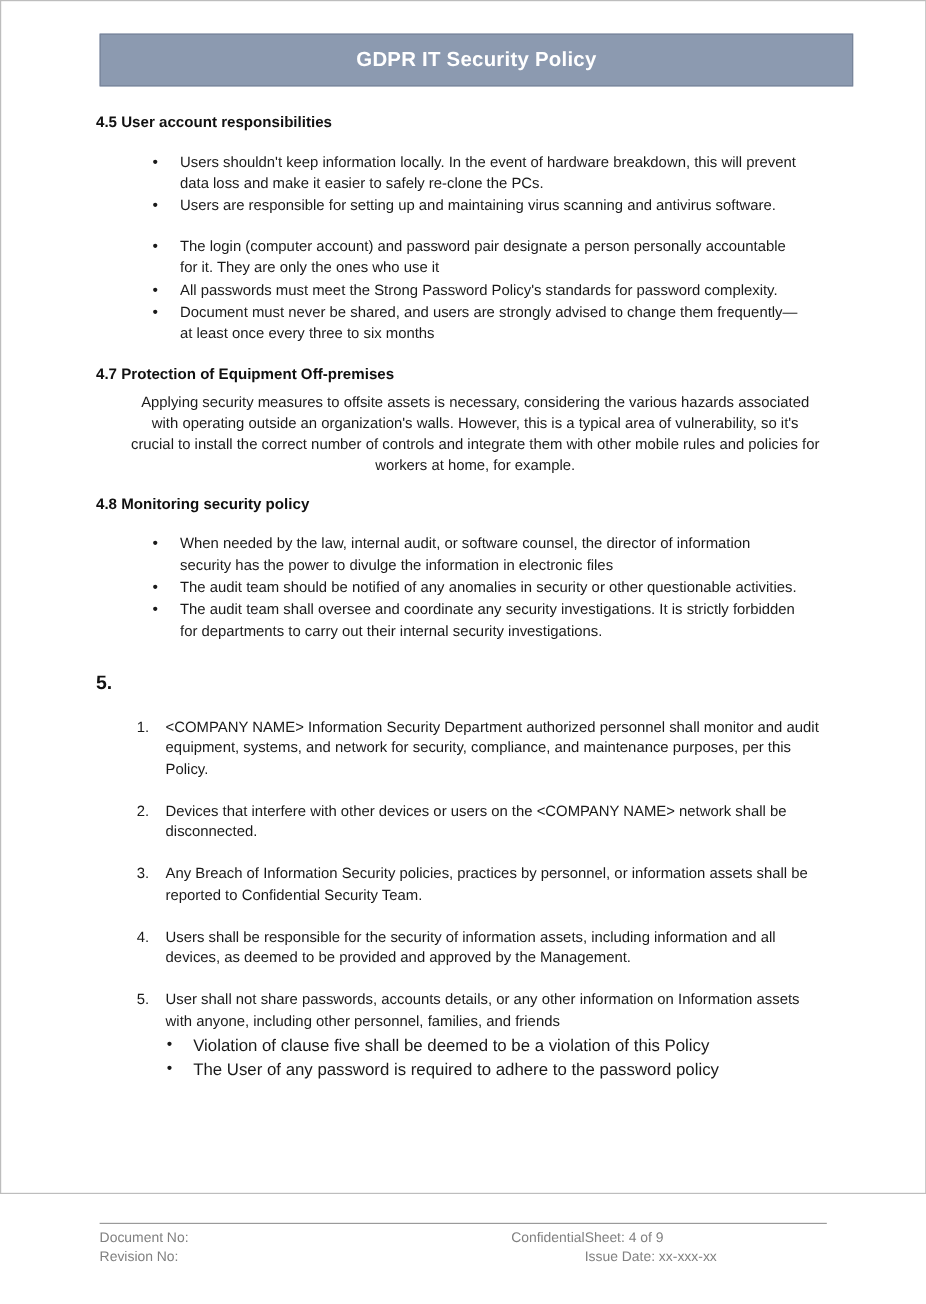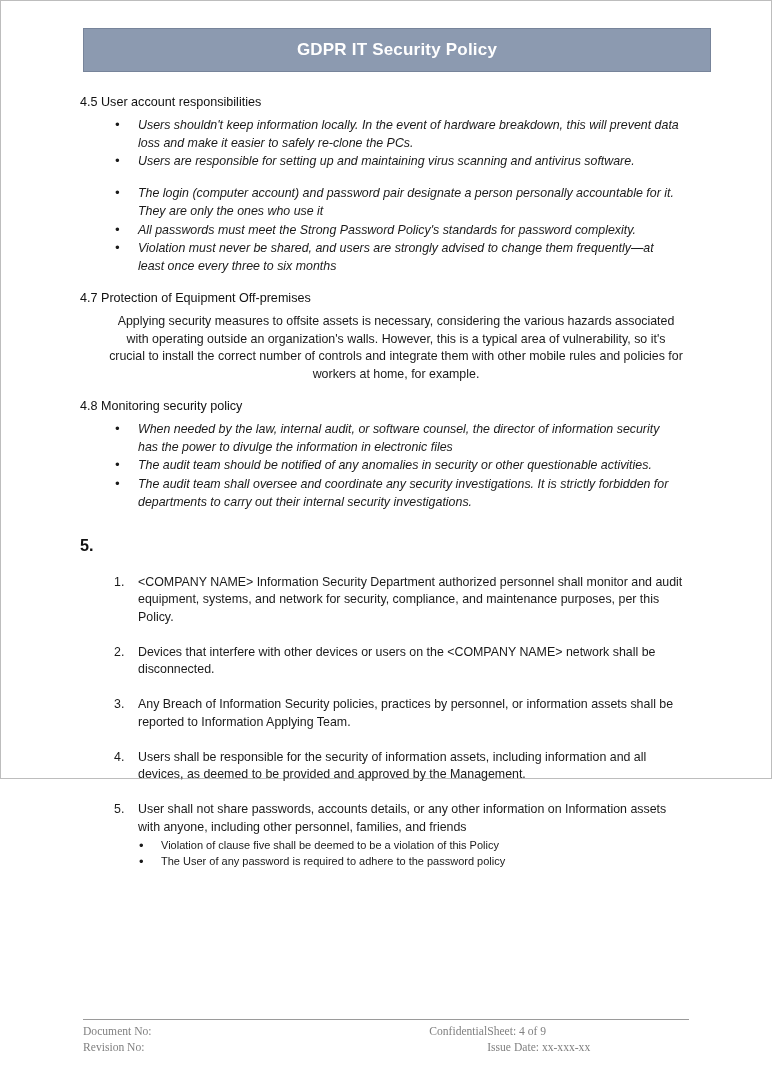--- a/index.html
+++ b/index.html
@@ -11,21 +11,21 @@
     width: 772px;
     height: 1087px;
     font-family: "Liberation Sans", sans-serif;
     color: #1a1a1a;
     overflow: hidden;
   }
   .page {
     position: relative;
     box-sizing: border-box;
     width: 772px;
-    height: 779px;
+    height: 995px;
     background: #ffffff;
     border: 1px solid #bdbdbd;
     padding: 0;
   }
   .page-inner {
     position: absolute;
     left: 82px;
     top: 0;
     width: 628px;
   }
@@ -50,32 +50,31 @@
 
   
   .body-area {
     margin-top: 22px;
     width: 604px;
     position: relative;
     left: -3px;
   }
   h2.sec-heading {
     font-size: 12.6px;
-    font-weight: normal;
+    font-weight: bold;
     margin: 0 0 6px 0;
     line-height: 1.35;
     color: #111111;
   }
   .sec-block { margin-bottom: 14px; }
 
   ul.bullets {
     list-style: none;
-    margin: 4px;
-    padding: 0;
-    font-style: italic;
+    margin: 16px;
+    padding: 0;
   }
   ul.bullets > li {
     position: relative;
     padding-left: 54px;
     font-size: 12.4px;
     line-height: 1.43;
     margin: 0 0 1px 0;
     color: #1a1a1a;
   }
   ul.bullets > li::before {
@@ -127,21 +126,21 @@
     font-size: 12.4px;
   }
   ul.subbullets {
     list-style: none;
     margin: 0;
     padding: 0;
   }
   ul.subbullets > li {
     position: relative;
     padding-left: 23px;
-    font-size: 11px;
+    font-size: 14px;
     line-height: 1.47;
     color: #1a1a1a;
   }
   ul.subbullets > li::before {
     content: "\2022";
     position: absolute;
     left: 1px;
     top: -1px;
     font-size: 13px;
   }
@@ -150,21 +149,20 @@
   .footer {
     position: absolute;
     left: 82px;
     top: 1018px;
     width: 606px;
     border-top: 1px solid #9a9a9a;
     padding-top: 4px;
     color: #808080;
     font-size: 11.6px;
     line-height: 1.42;
-    font-family: Liberation Serif, serif;
   }
   .footer-row {
     display: flex;
     width: 100%;
   }
   .footer-left { width: 33.3%; text-align: left; }
   .footer-center { width: 33.4%; text-align: right; }
   .footer-right { width: 33.3%; }
 </style>
 </head>
@@ -185,21 +183,21 @@
         <ul class="bullets">
           <li>Users shouldn't keep information locally. In the event of hardware breakdown, this will prevent data loss and make it easier to safely re-clone the PCs.</li>
           <li>Users are responsible for setting up and maintaining virus scanning and antivirus software.</li>
         </ul>
       </div>
 
       <div class="sec-block">
         <ul class="bullets">
           <li>The login (computer account) and password pair designate a person personally accountable for it. They are only the ones who use it</li>
           <li>All passwords must meet the Strong Password Policy's standards for password complexity.</li>
-          <li>Violation must never be shared, and users are strongly advised to change them frequently—at least once every three to six months</li>
+          <li>Document must never be shared, and users are strongly advised to change them frequently—at least once every three to six months</li>
         </ul>
       </div>
 
       <div class="sec-block">
         <h2 class="sec-heading">4.7 Protection of Equipment Off-premises</h2>
         <p class="para">Applying security measures to offsite assets is necessary, considering the various hazards associated with operating outside an organization's walls. However, this is a typical area of vulnerability, so it's crucial to install the correct number of controls and integrate them with other mobile rules and policies for workers at home, for example.</p>
       </div>
 
       <div class="sec-block">
         <h2 class="sec-heading">4.8 Monitoring security policy</h2>
@@ -218,21 +216,21 @@
         <li>
           <span class="ol-num">1.</span>
           <span>&lt;COMPANY NAME&gt; Information Security Department authorized personnel shall monitor and audit equipment, systems, and network for security, compliance, and maintenance purposes, per this Policy.</span>
         </li>
         <li>
           <span class="ol-num">2.</span>
           <span>Devices that interfere with other devices or users on the &lt;COMPANY NAME&gt; network shall be disconnected.</span>
         </li>
         <li>
           <span class="ol-num">3.</span>
-          <span>Any Breach of Information Security policies, practices by personnel, or information assets shall be reported to Information Applying Team.</span>
+          <span>Any Breach of Information Security policies, practices by personnel, or information assets shall be reported to Confidential Security Team.</span>
         </li>
         <li>
           <span class="ol-num">4.</span>
           <span>Users shall be responsible for the security of information assets, including information and all devices, as deemed to be provided and approved by the Management.</span>
         </li>
         <li>
           <span class="ol-num">5.</span>
           <span>User shall not share passwords, accounts details, or any other information on Information assets with anyone, including other personnel, families, and friends</span>
           <ul class="subbullets">
             <li>Violation of clause five shall be deemed to be a violation of this Policy</li>

